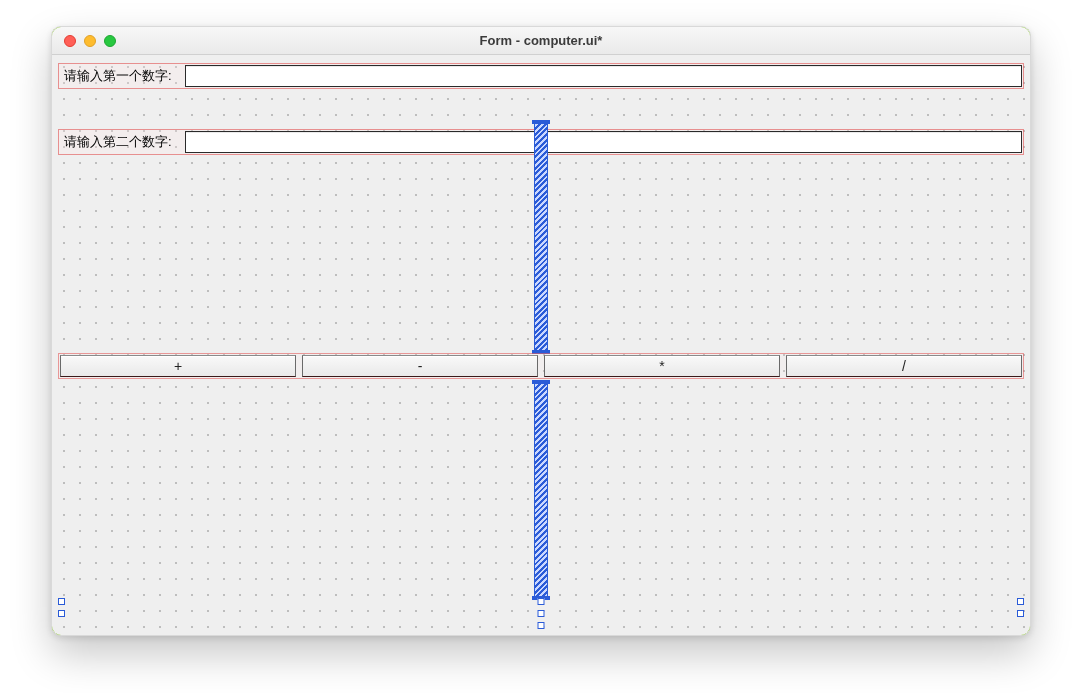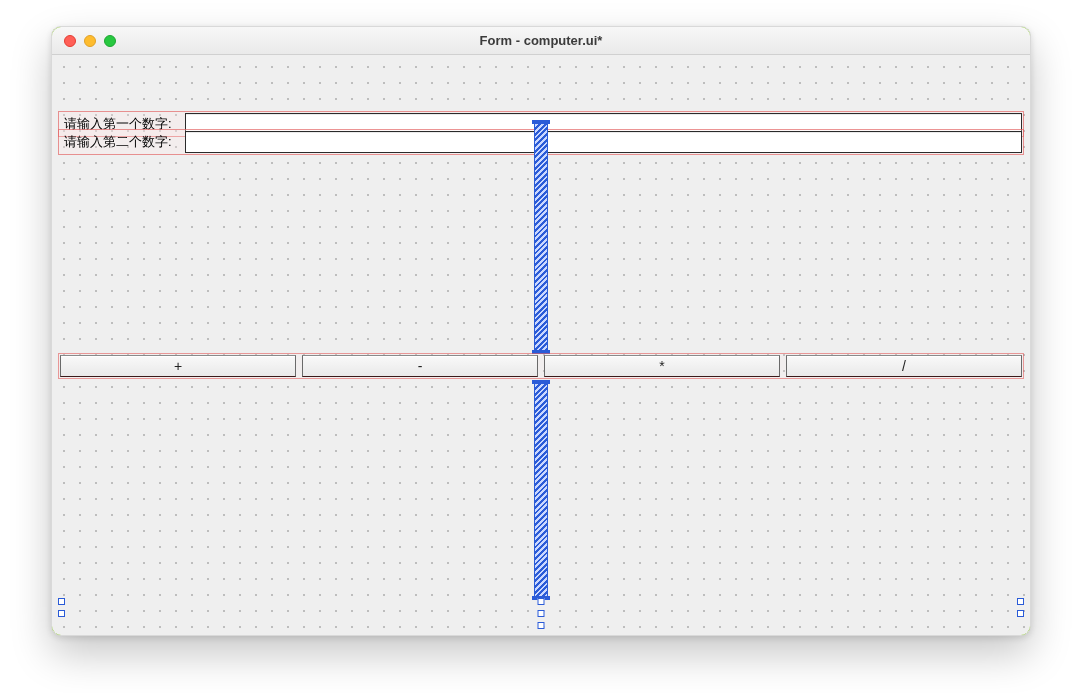--- a/index.html
+++ b/index.html
@@ -54,21 +54,21 @@
   
   .field-row {
     position: absolute;
     left: 6px; right: 6px;
     height: 26px;
     display: flex;
     align-items: stretch;
     border: 1px solid rgba(224,80,80,0.6);
     background: rgba(255,230,230,0.25);
   }
-  .field-row.row1 { top: 8px; margin-top: 48px; }
+  .field-row.row1 { top: 8px; }
   .field-row.row2 { top: 38px; margin-top: 36px; }
   .field-label {
     width: 124px;
     display:flex; align-items:center;
     padding-left: 4px;
     font-size: 13px;
     color:#000;
     border: 1px solid rgba(0,0,0,0);
   }
   .field-input {

